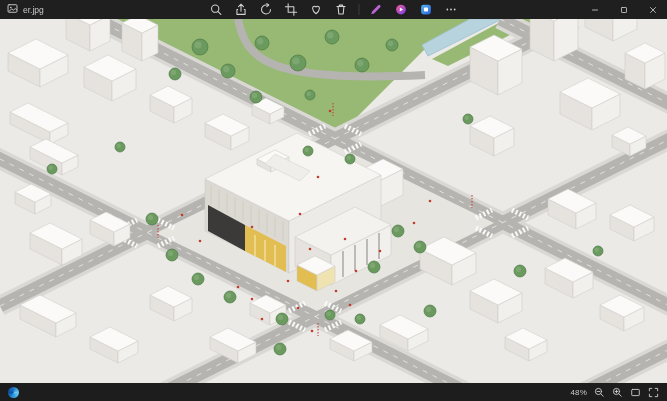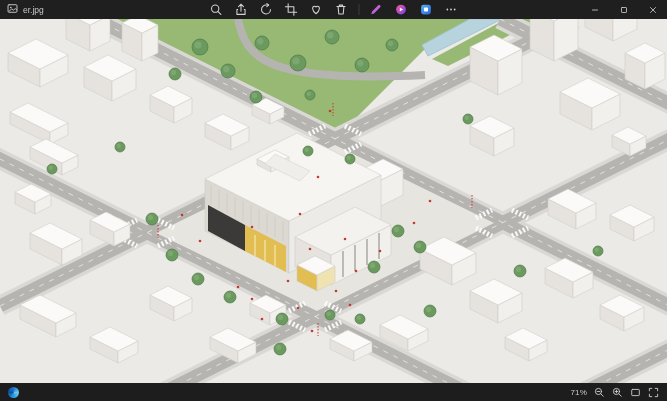--- a/index.html
+++ b/index.html
@@ -409,21 +409,21 @@
         <line x1="318" y1="304" x2="318" y2="317" stroke="#c23b2e" stroke-width="1" stroke-dasharray="1.5 1.5"></line>
         <line x1="158" y1="206" x2="158" y2="219" stroke="#c23b2e" stroke-width="1" stroke-dasharray="1.5 1.5"></line>
       </svg>
   </main>
 
   <footer class="statusbar">
     <div class="sb-left">
       <button class="logo"></button>
     </div>
     <div class="sb-right">
-      <span class="zoom-text">71%</span>
+      <span class="zoom-text">48%</span>
       <button class="sb-btn" title="zoom-out">
         <svg class="ic" width="11" height="11" viewBox="0 0 16 16">
             <circle cx="6.5" cy="6.5" r="4.5"></circle>
             <path d="M10 10 L13.5 13.5 M4.5 6.5 H8.5"></path>
           </svg>
       </button>
       <button class="sb-btn" title="zoom-in">
         <svg class="ic" width="11" height="11" viewBox="0 0 16 16">
             <circle cx="6.5" cy="6.5" r="4.5"></circle>
             <path d="M10 10 L13.5 13.5 M4.5 6.5 H8.5 M6.5 4.5 V8.5"></path>

